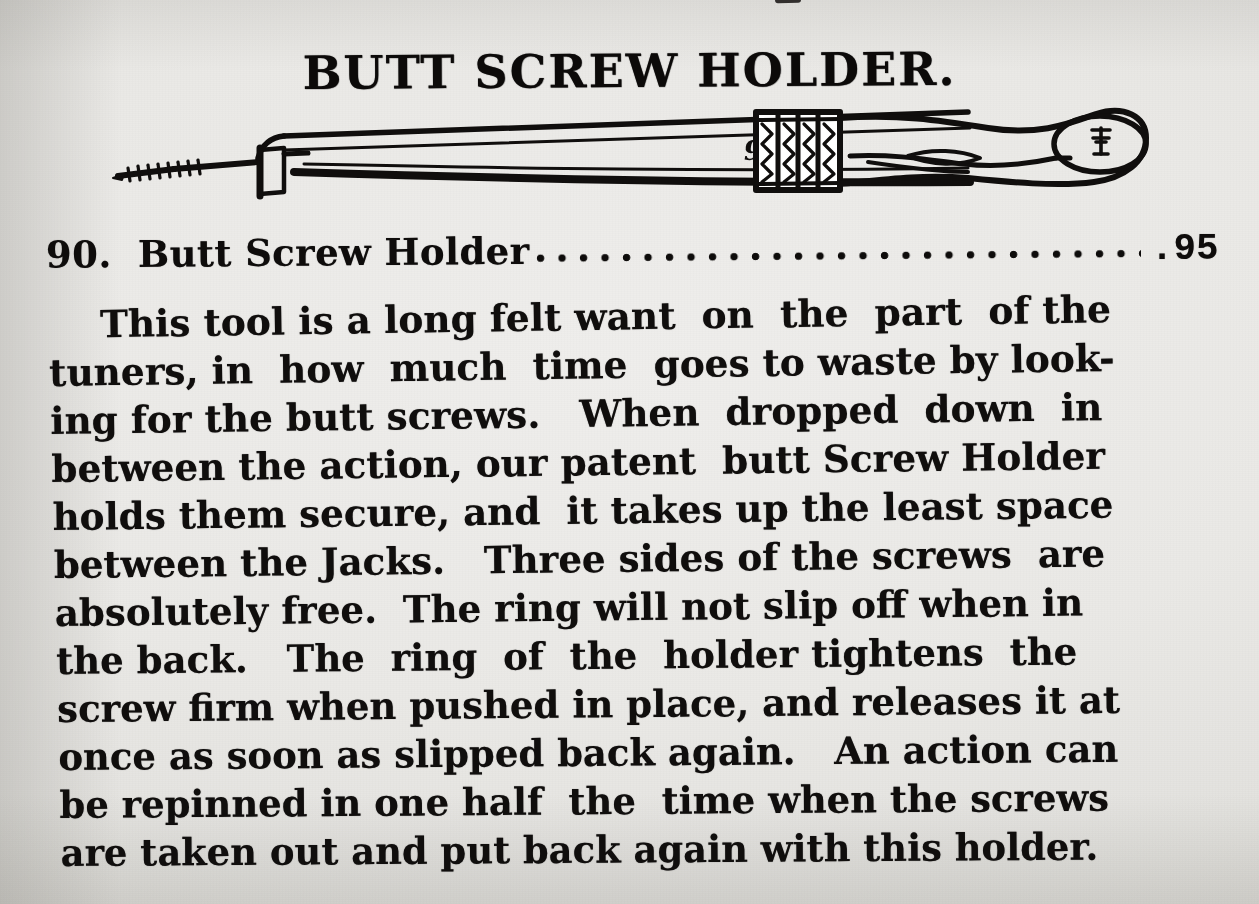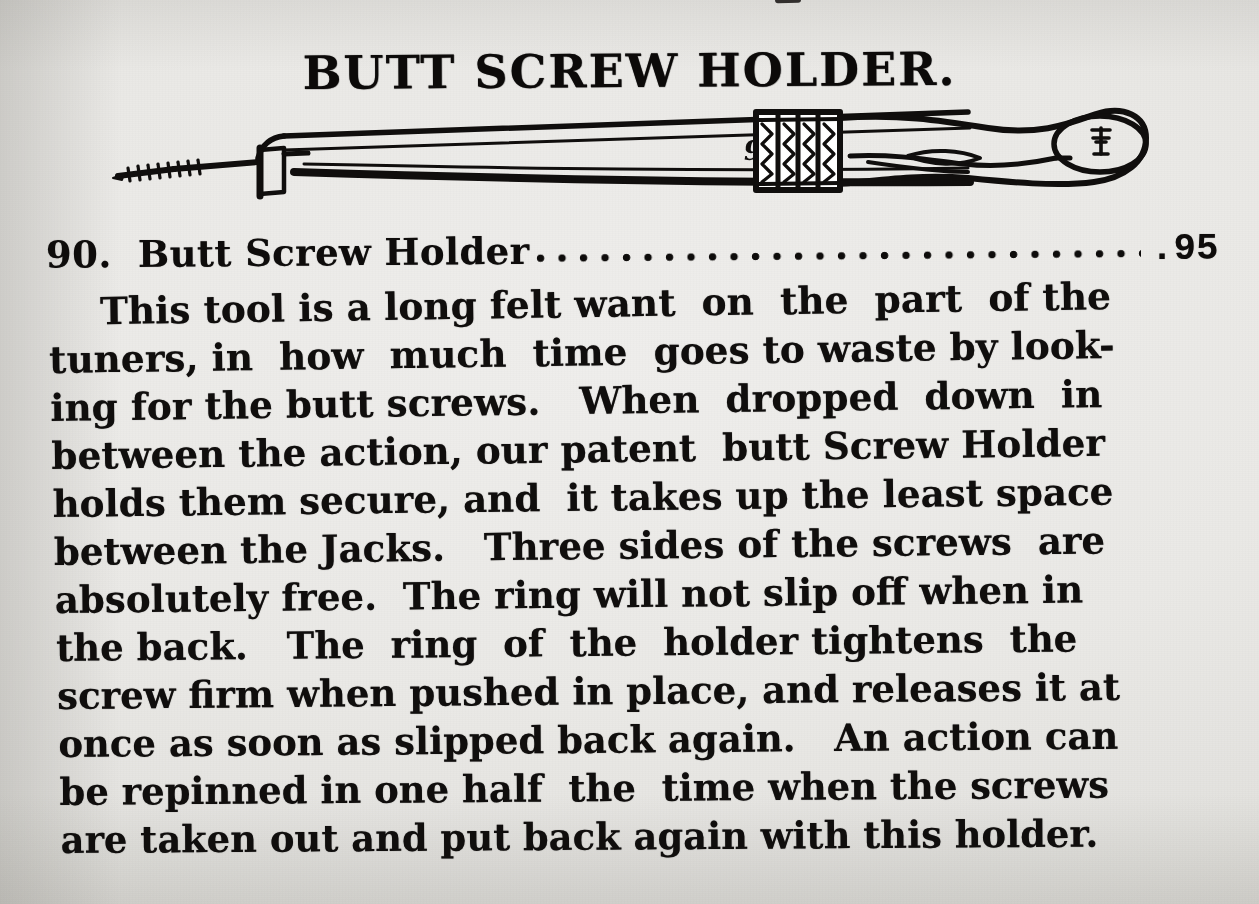--- a/index.html
+++ b/index.html
@@ -117,21 +117,21 @@
     background-image: radial-gradient(circle at 4.5px 4.5px, #0e0c0b 3.4px, rgba(0,0,0,0) 4.1px);
     background-size: 21.5px 9px;
     background-repeat: repeat-x;
   }
   #entry-price { flex: 0 0 auto; letter-spacing: .5px; font-family: Liberation Mono, monospace; }
 
   
   #body-text {
     position: absolute;
     left: 48px;
-    top: 288px;
+    top: 301px;
     width: 1168px;
   }
   .body-line {
     font-family: "DejaVu Serif", "Liberation Serif", serif;
     font-size: 37.5px;
     font-weight: 700;
     line-height: 48px;
     height: 48px;
     color: #100e0d;
     white-space: pre;

